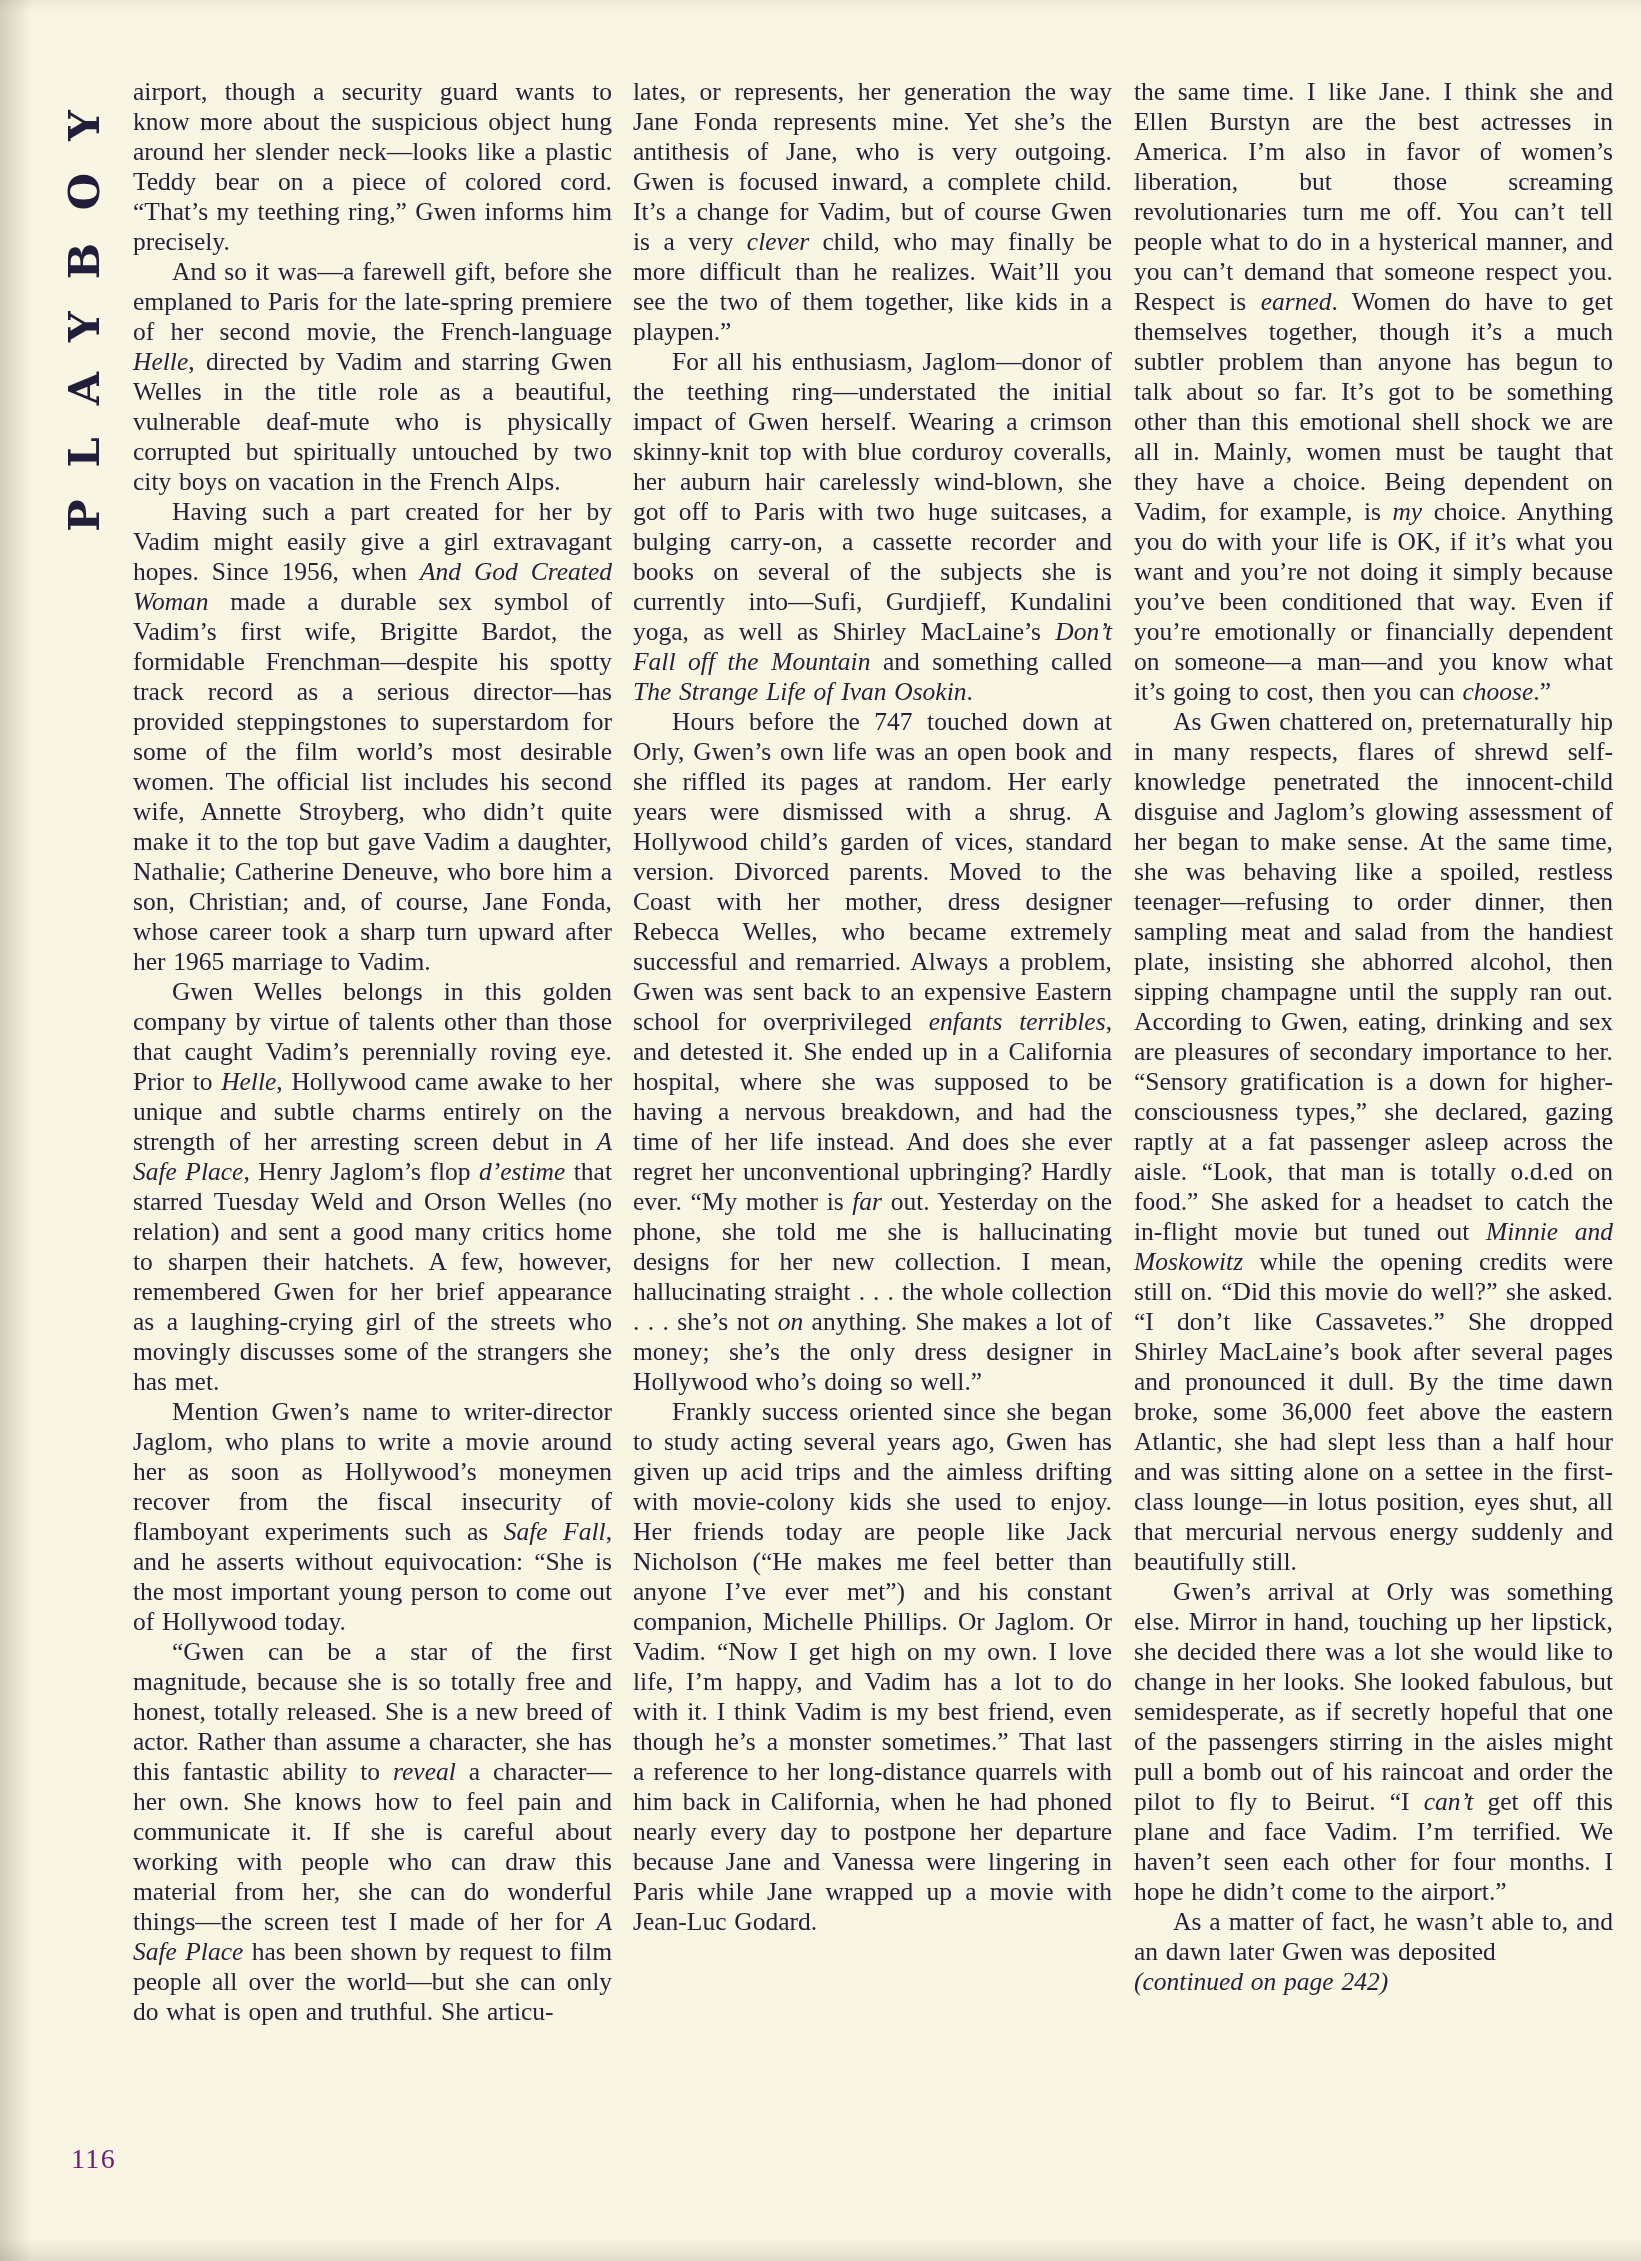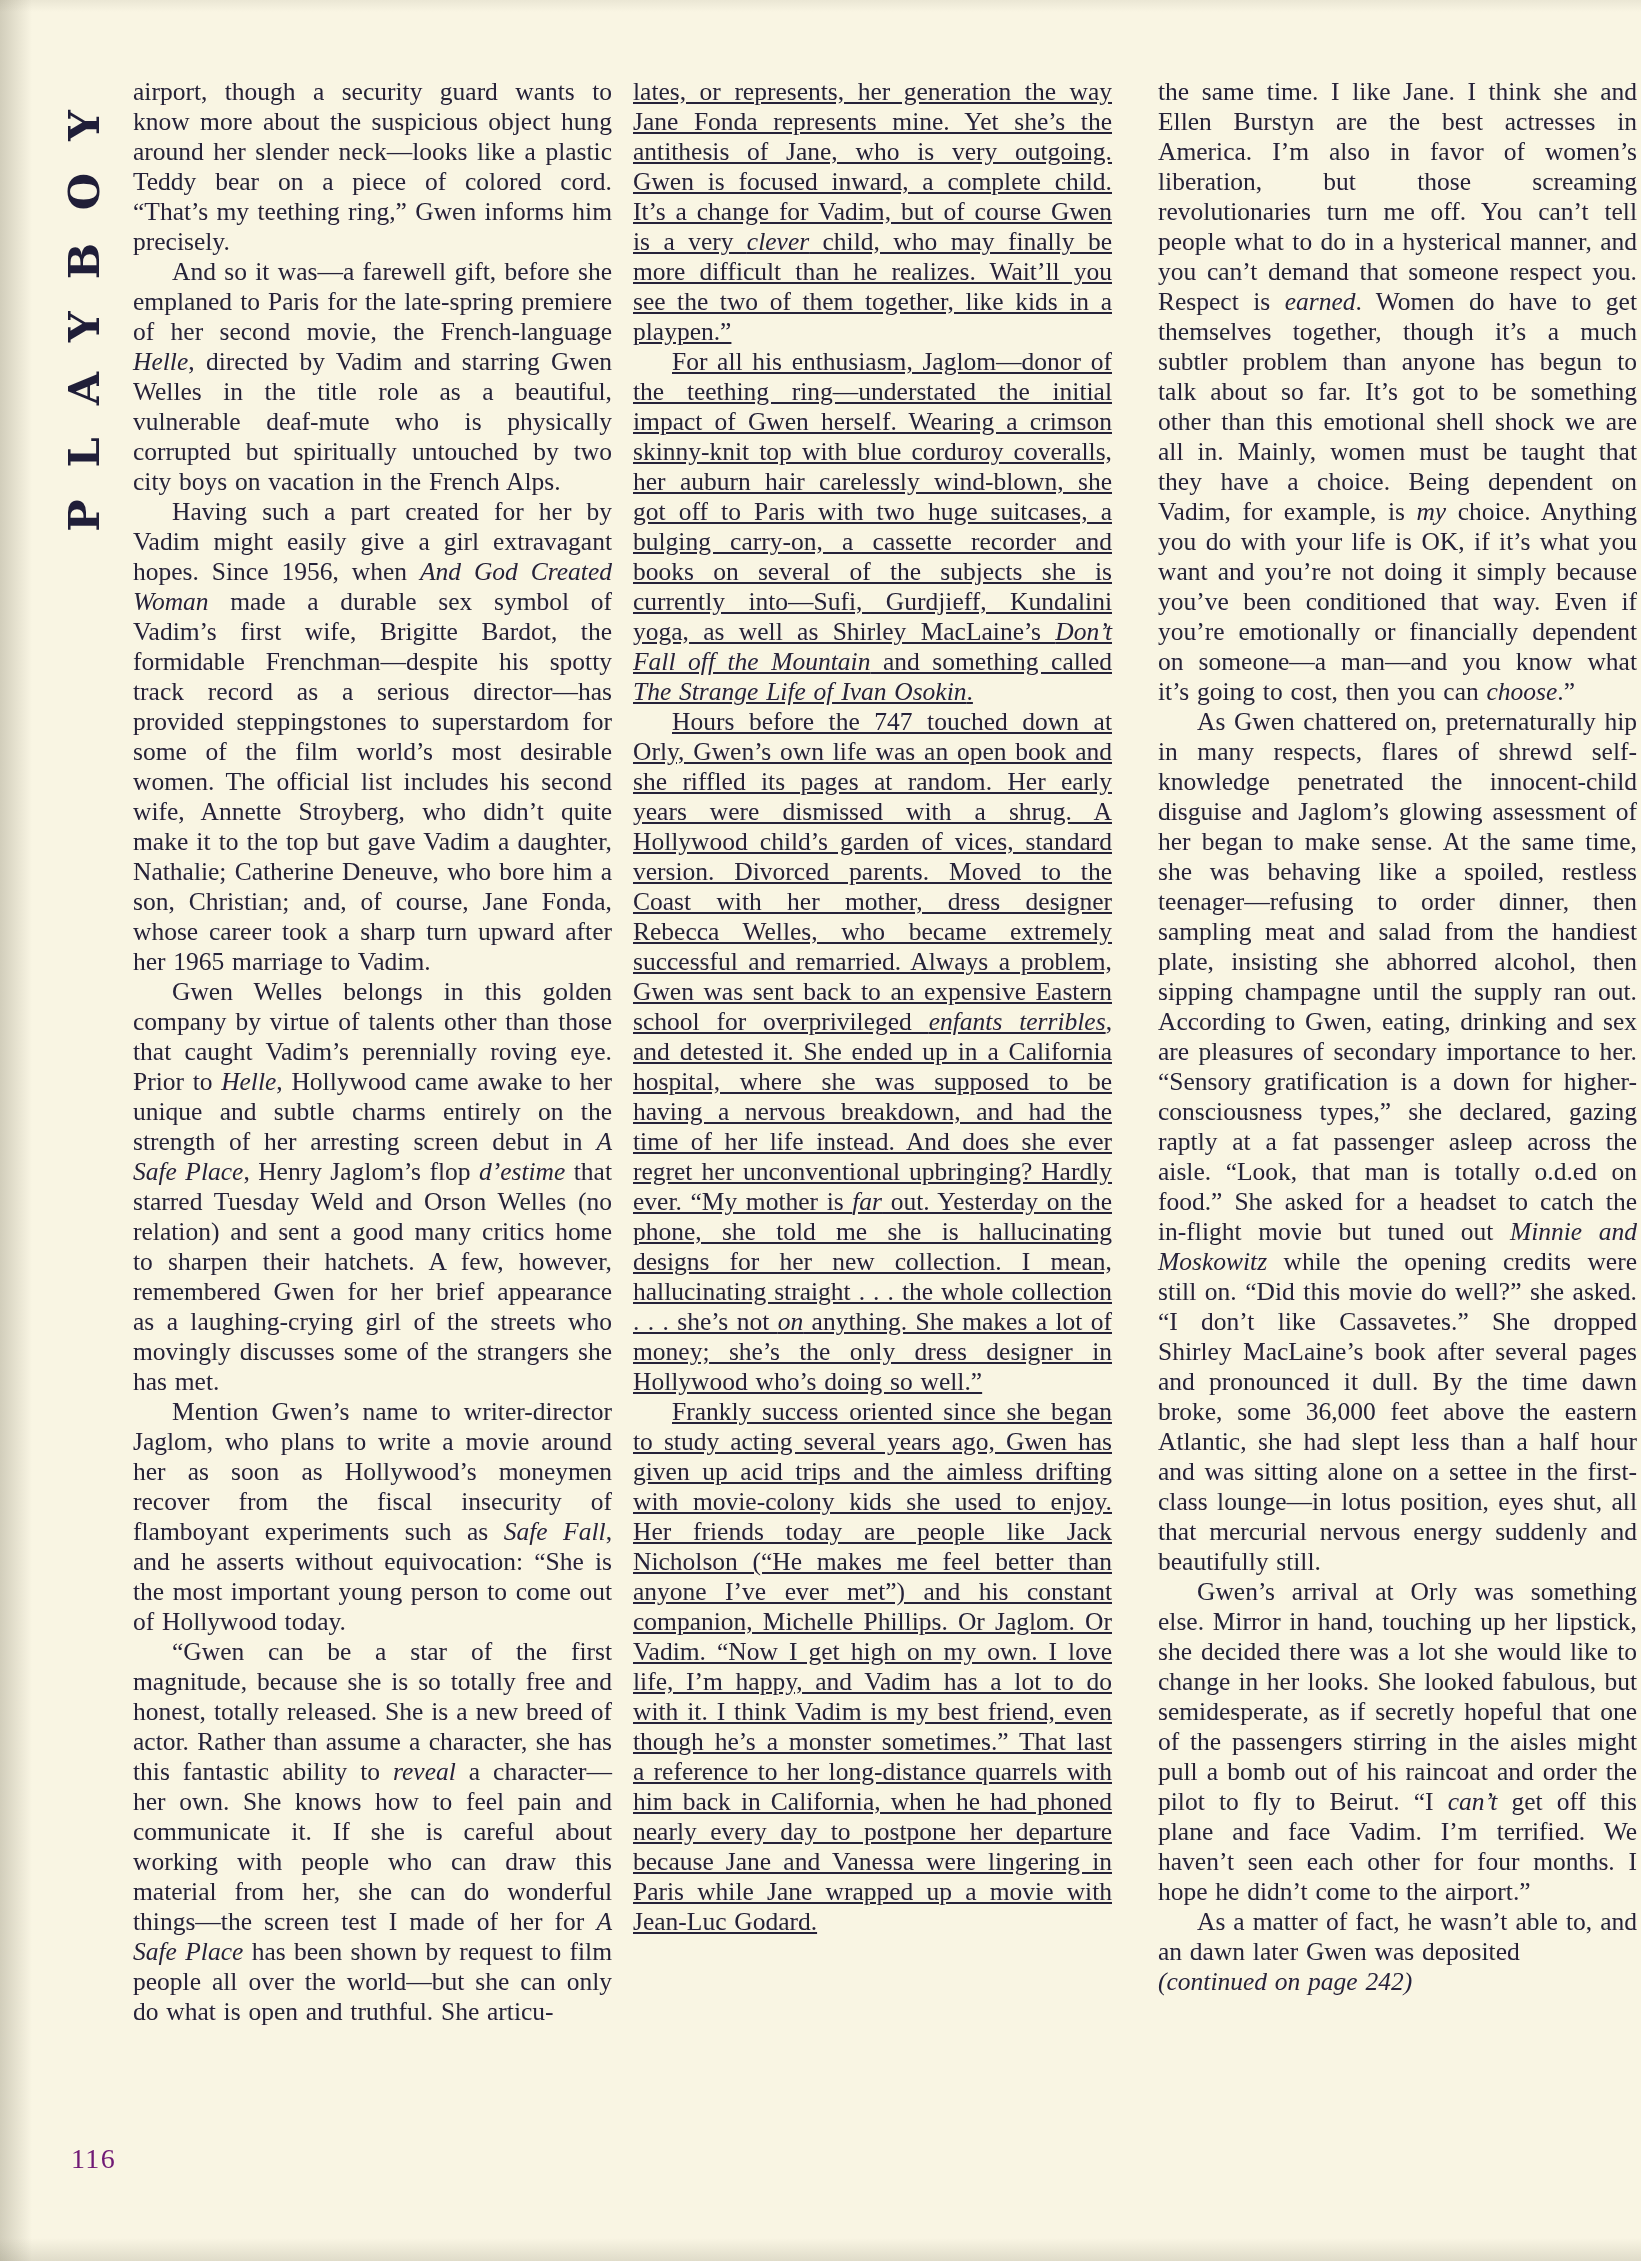--- a/index.html
+++ b/index.html
@@ -51,22 +51,22 @@
     font-size: 25.5px;
     line-height: 30px;
     color: #262239;
     text-align: justify;
     text-justify: inter-word;
     word-spacing: 1.4px;
     hyphens: auto;
     -webkit-hyphens: auto;
   }
   .col-1 { left: 133px; }
-  .col-2 { left: 633px; text-decoration: underline; }
-  .col-3 { left: 1134px; margin-left: 24px; }
+  .col-2 { left: 633px; }
+  .col-3 { left: 1134px; }
   .para { margin: 0; }
   .para.indent { text-indent: 39px; }
   .continued {
     margin: 0;
     text-align: left;
     font-style: italic;
   }
   .page-number {
     position: absolute;
     left: 71px;

